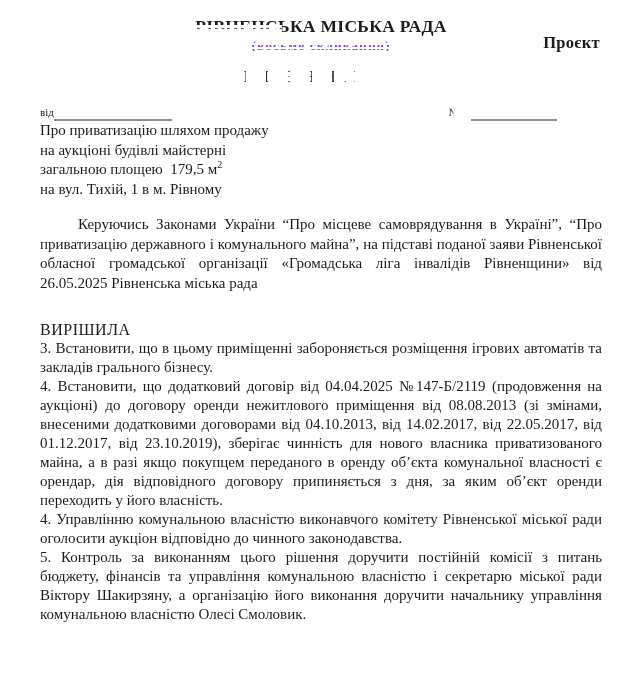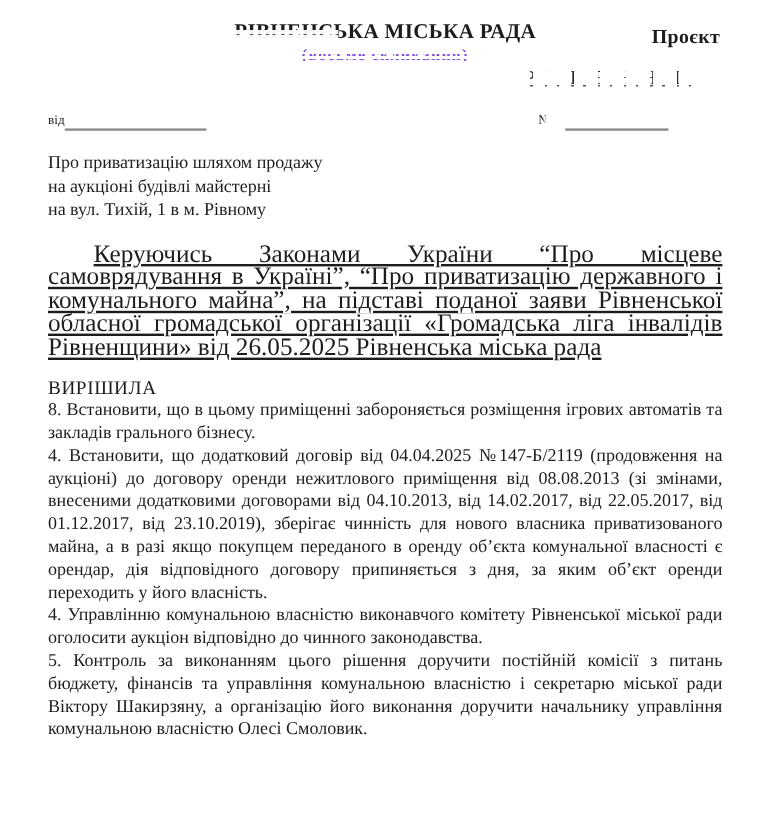--- a/index.html
+++ b/index.html
@@ -30,21 +30,21 @@
     text-align: center;
     font-weight: bold;
     font-size: 17.5px;
     line-height: 21px;
     letter-spacing: 0.3px;
     white-space: nowrap;
   }
   .project-label {
     position: absolute;
     right: 2px;
-    top: 4px;
+    top: 16px;
     font-weight: bold;
     font-size: 16.5px;
   }
   
   .erode-org {
     position: absolute;
     left: 150px;
     top: 9px;
     width: 92px;
     height: 11px;
@@ -62,30 +62,29 @@
     line-height: 15px;
     margin-top: 1px;
     color: #6d28d9;
     opacity: 0.85;
     -webkit-mask-image: repeating-linear-gradient(180deg, #000 0 1px, transparent 1px 3px, #000 3px 4px);
             mask-image: repeating-linear-gradient(180deg, #000 0 1px, transparent 1px 3px, #000 3px 4px);
     letter-spacing: 1px;
     font-weight: bold;
   }
   .decision-word {
-    text-align: right;
+    text-align: center;
     font-size: 16.5px;
     line-height: 19px;
-    margin-top: 2px;
+    margin-top: 14px;
     letter-spacing: 9px;
     color: #2a2a2a;
     transform: translateX(-26px);
     -webkit-mask-image: repeating-linear-gradient(90deg, #000 0 2px, transparent 2px 10px, #000 10px 12px, transparent 12px 22px);
             mask-image: repeating-linear-gradient(90deg, #000 0 2px, transparent 2px 10px, #000 10px 12px, transparent 12px 22px);
-            text-decoration: underline;
   }
 
   
   .meta-row {
     display: flex;
     justify-content: space-between;
     align-items: flex-end;
     margin-top: 17px;
     font-size: 11px;
     line-height: 18px;
@@ -102,37 +101,36 @@
   }
   .date-blank   { width: 118px; }
   .number-blank { width: 86px; margin-left: 12px; }
   .number-label {
     -webkit-mask-image: linear-gradient(105deg, #000 0 35%, transparent 60%);
             mask-image: linear-gradient(105deg, #000 0 35%, transparent 60%);
   }
 
   
   .subject {
-    margin-top: 18px;
+    margin-top: 0;
     font-size: 15px;
     line-height: 19.5px;
   }
   .subject .line { white-space: pre-wrap; }
 
   
   .preamble {
     margin: 16px 0 0 0;
-    font-size: 21px;
+    font-size: 15px;
     line-height: 19.5px;
     text-align: justify;
     text-indent: 38px;
-    text-decoration: underline;
   }
   .resolution-word {
-    margin-top: 15px;
+    margin-top: 27px;
     font-size: 16px;
     line-height: 19px;
     letter-spacing: 0.5px;
   }
   .items p {
     margin: 0;
     font-size: 15px;
     line-height: 19px;
     text-align: justify;
   }
@@ -163,28 +161,29 @@
       </div>
       <div class="meta-right">
         <span class="number-label">№</span>
           <span class="blank-line number-blank"></span>
       </div>
     </div>
 
     <div class="subject">
       <div class="line">Про приватизацію шляхом продажу</div>
       <div class="line">на аукціоні будівлі майстерні</div>
+      <div class="line"><span>загальною площею  179,5 м</span><sup class="sq">2</sup></div>
       <div class="line">на вул. Тихій, 1 в м. Рівному</div>
     </div>
 
     <p class="preamble">Керуючись Законами України “Про місцеве самоврядування в Україні”, “Про приватизацію державного і комунального майна”, на підставі поданої заяви Рівненської обласної громадської організації «Громадська ліга інвалідів Рівненщини» від 26.05.2025 Рівненська міська рада</p>
 
     <div class="resolution-word">ВИРІШИЛА</div>
 
     <div class="items">
-      <p>8. Встановити, що в цьому приміщенні забороняється розміщення ігрових автоматів та закладів грального бізнесу.</p>
+      <p>3. Встановити, що в цьому приміщенні забороняється розміщення ігрових автоматів та закладів грального бізнесу.</p>
       <p>4. Встановити, що додатковий договір від 04.04.2025 №147-Б/2119 (продовження на аукціоні) до договору оренди нежитлового приміщення від 08.08.2013 (зі змінами, внесеними додатковими договорами від 04.10.2013, від 14.02.2017, від 22.05.2017, від 01.12.2017, від 23.10.2019), зберігає чинність для нового власника приватизованого майна, а в разі якщо покупцем переданого в оренду об’єкта комунальної власності є орендар, дія відповідного договору припиняється з дня, за яким об’єкт оренди переходить у його власність.</p>
       <p>4. Управлінню комунальною власністю виконавчого комітету Рівненської міської ради оголосити аукціон відповідно до чинного законодавства.</p>
       <p>5. Контроль за виконанням цього рішення доручити постійній комісії з питань бюджету, фінансів та управління комунальною власністю і секретарю міської ради Віктору Шакирзяну, а організацію його виконання доручити начальнику управління комунальною власністю Олесі Смоловик.</p>
     </div>
 
   </div>
 </div>
 
 </body></html>

